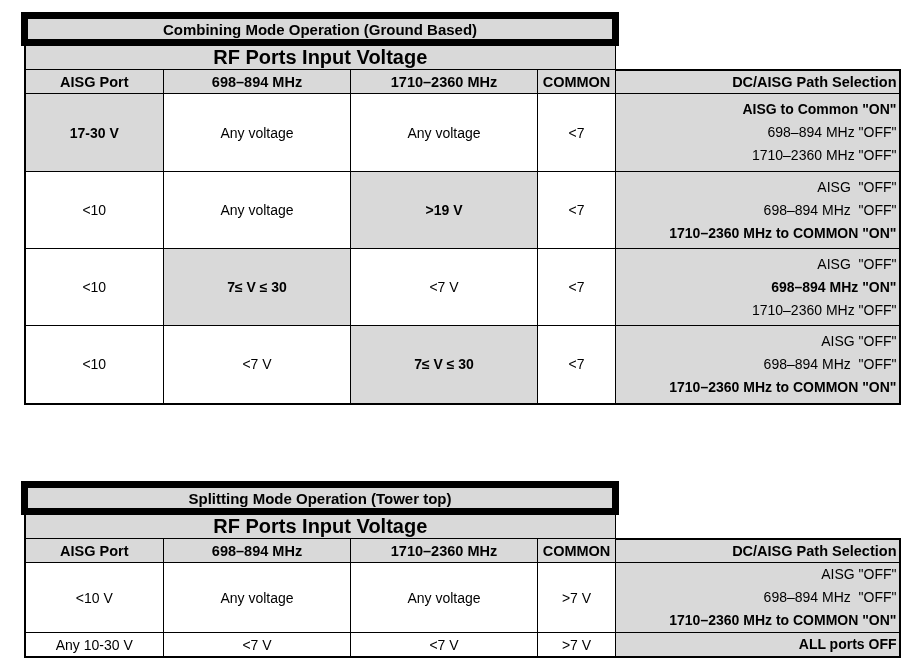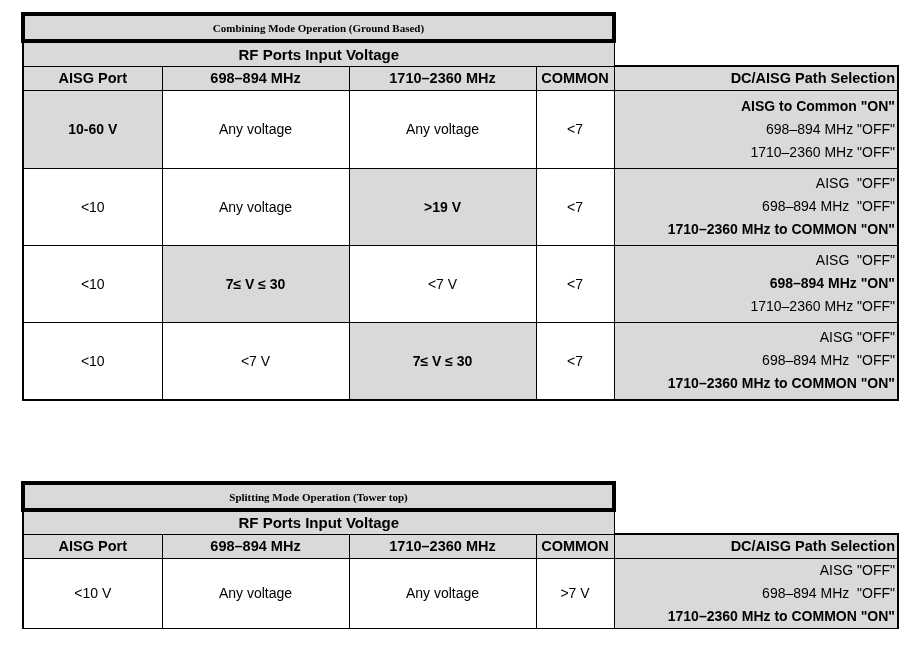--- a/index.html
+++ b/index.html
@@ -24,30 +24,29 @@
   td {
     border: 1px solid #000000;
     text-align: center;
     vertical-align: middle;
     font-size: 14px;
     padding: 0 2px;
     overflow: hidden;
   }
   
   td.title {
-    border: 4px solid #000000;
+    border: 7px solid #000000;
     background: var(--shading, #d9d9d9);
     font-weight: bold;
-    font-size: 11px;
-    font-family: Liberation Serif, serif;
+    font-size: 15px;
   }
   td.subtitle {
     background: var(--shading, #d9d9d9);
     font-weight: bold;
-    font-size: 15px;
+    font-size: 20px;
   }
   td.head {
     background: var(--shading, #d9d9d9);
     font-weight: bold;
     font-size: 14.5px;
     margin-left: 32px;
   }
   td.ghost {
     border: none;
     background: transparent;
@@ -88,21 +87,21 @@
       <td class="ghost"></td>
     </tr>
     <tr style="height:24px">
       <td class="head ol">AISG Port</td>
       <td class="head">698–894 MHz</td>
       <td class="head">1710–2360 MHz</td>
       <td class="head">COMMON</td>
       <td class="head or ot">DC/AISG Path Selection</td>
     </tr>
     <tr style="height:78px">
-      <td class="shade bold ol">10-60 V</td>
+      <td class="shade bold ol">17-30 V</td>
       <td>Any voltage</td>
       <td>Any voltage</td>
       <td>&lt;7</td>
       <td class="path shade or">
         <div class="bold">AISG to Common "ON"</div>
         <div>698–894 MHz "OFF"</div>
         <div>1710–2360 MHz "OFF"</div>
       </td>
     </tr>
     <tr style="height:77px">
@@ -169,16 +168,25 @@
       <td class="ol">&lt;10 V</td>
       <td>Any voltage</td>
       <td>Any voltage</td>
       <td>&gt;7 V</td>
       <td class="path shade or">
         <div>AISG "OFF"</div>
         <div>698–894 MHz  "OFF"</div>
         <div class="bold">1710–2360 MHz to COMMON "ON"</div>
       </td>
     </tr>
+    <tr style="height:24px">
+      <td class="ol ob">Any 10-30 V</td>
+      <td class="ob">&lt;7 V</td>
+      <td class="ob">&lt;7 V</td>
+      <td class="ob">&gt;7 V</td>
+      <td class="path shade or ob">
+        <div class="bold">ALL ports OFF</div>
+      </td>
+    </tr>
   </tbody>
     </table>
 
 </div>
 
 </body></html>

